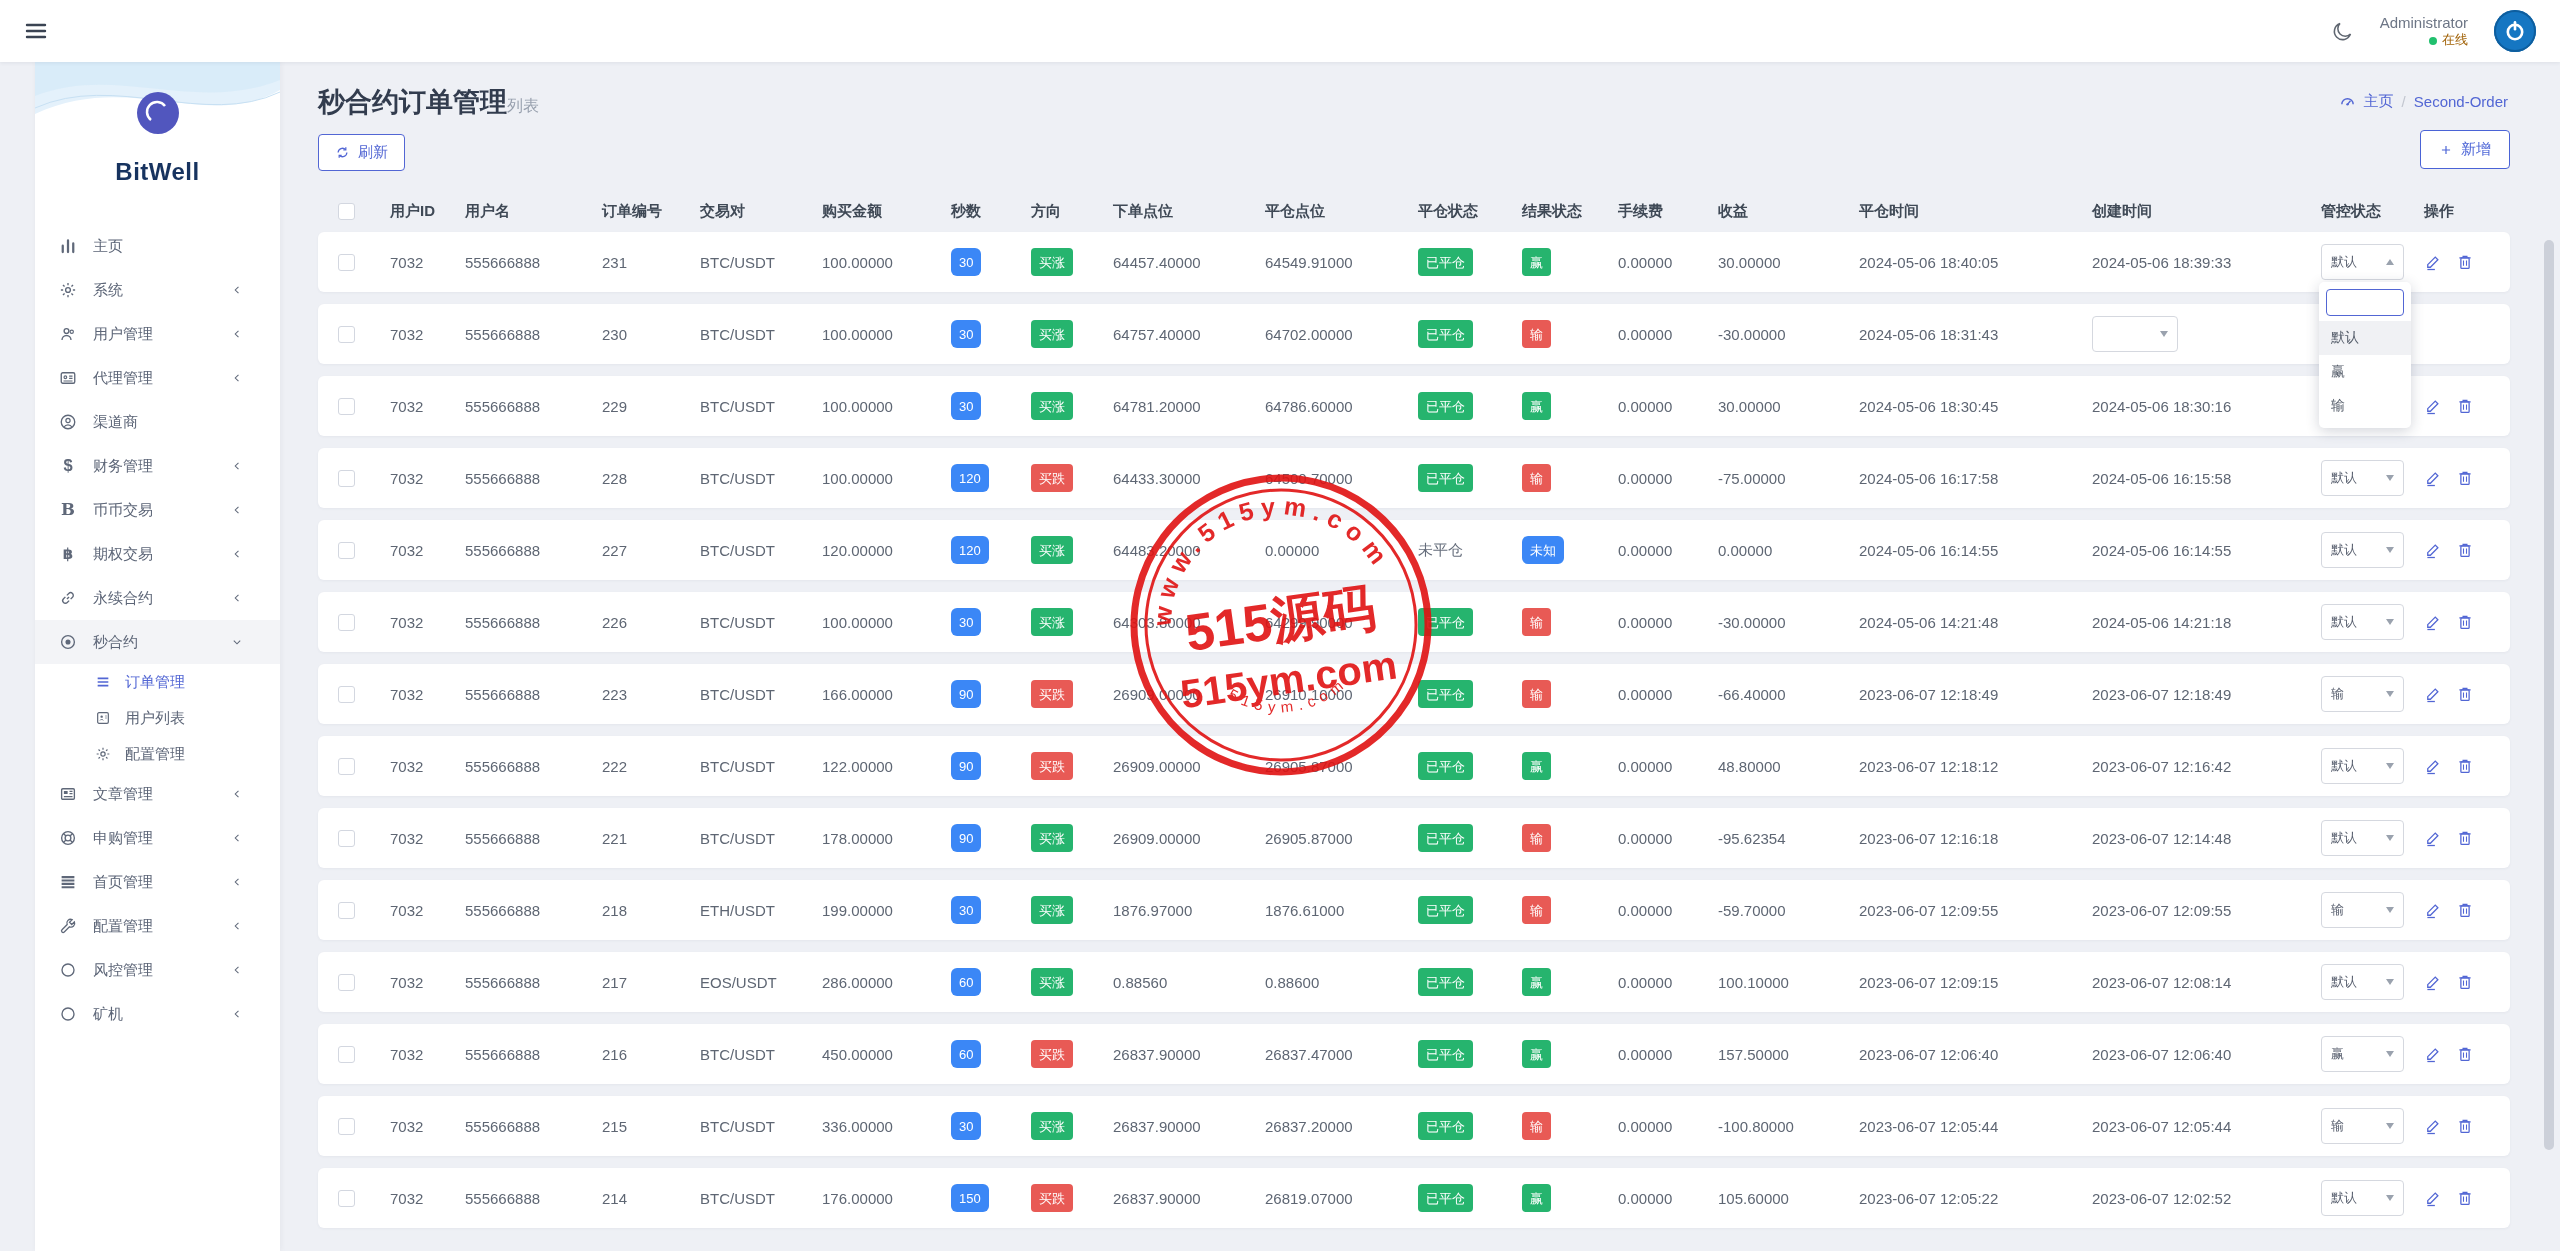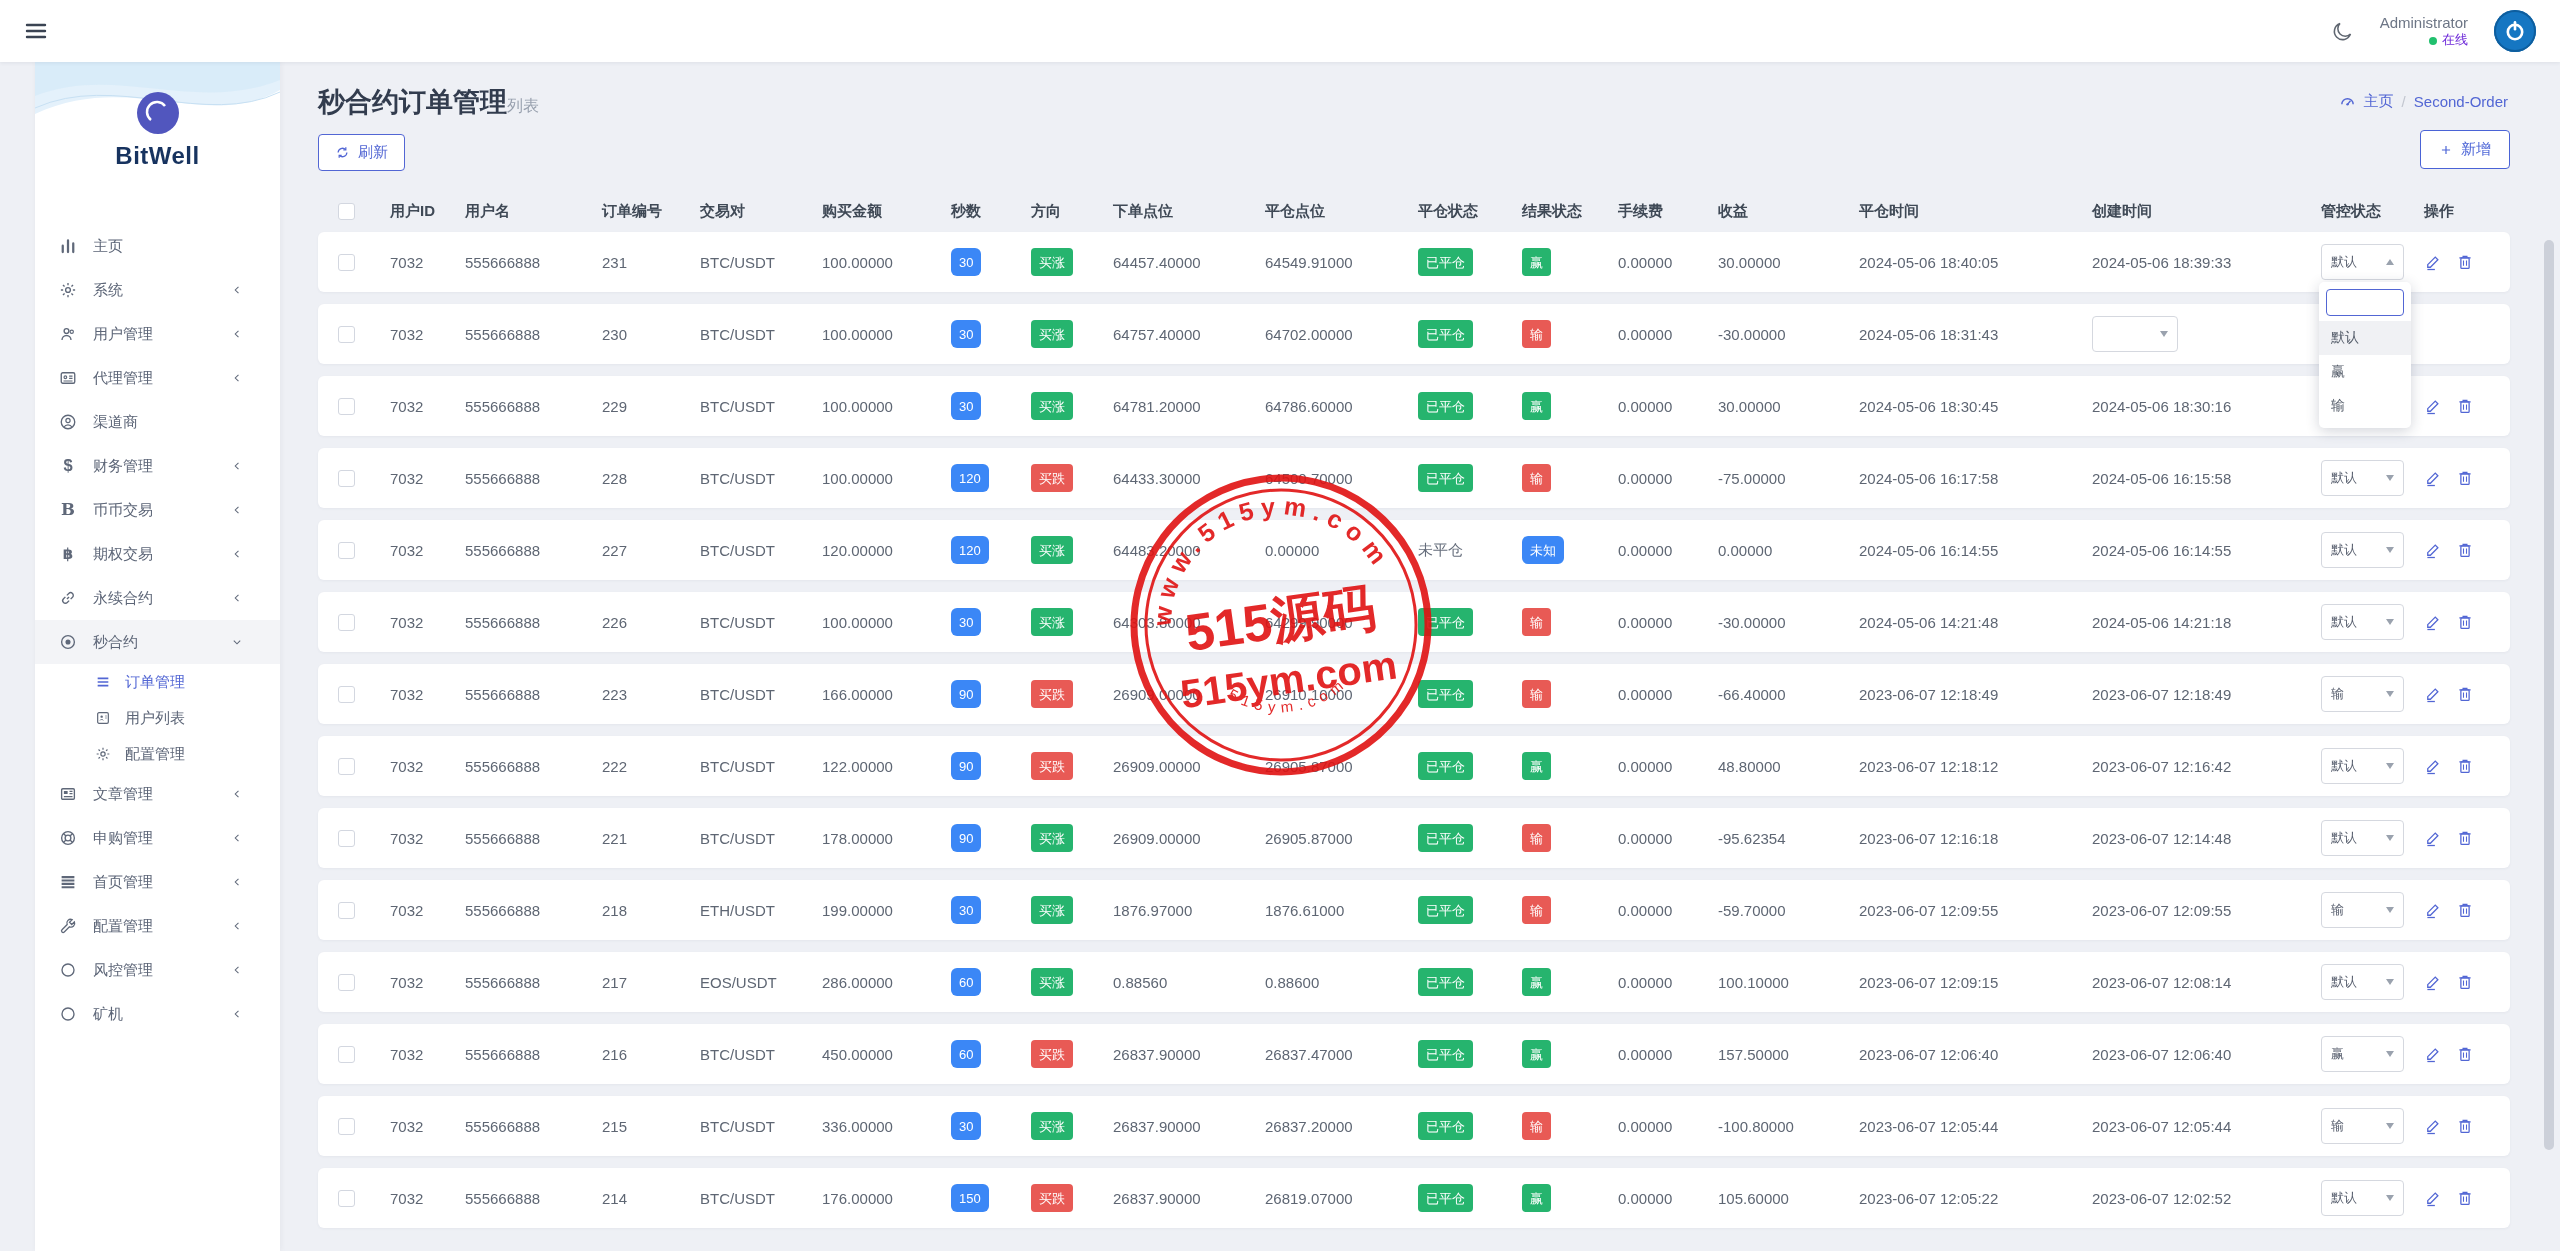--- a/index.html
+++ b/index.html
@@ -16,35 +16,35 @@
 
   
   .topbar{position:absolute;top:0;left:0;right:0;height:62px;background:#fff;z-index:40;
           box-shadow:0 1px 4px rgba(30,40,60,.08);display:flex;align-items:center;
           justify-content:space-between;padding:16px 24px}
   .hamburger{color:#3a4352;cursor:pointer;display:flex;align-items:center}
   .tb-right{display:flex;align-items:center;gap:26px}
   .moon-btn{color:#5f6670;cursor:pointer;display:flex;align-items:center}
   .user-block{text-align:right;line-height:1.3;cursor:pointer}
   .user-name{font-size:15px;color:#6d7686}
-  .user-status{font-size:13px;color:#6d28d9;display:flex;align-items:center;justify-content:flex-end;gap:5px}
+  .user-status{font-size:13px;color:#a16207;display:flex;align-items:center;justify-content:flex-end;gap:5px}
   .dot{width:8px;height:8px;border-radius:50%;background:var(--online);display:inline-block}
   .avatar{width:42px;height:42px;border-radius:50%;background:var(--avatar);display:flex;
           align-items:center;justify-content:center;color:#fff;cursor:pointer;
           box-shadow:0 0 0 2px #0e5e9e inset}
 
   
   .sidebar{position:absolute;left:35px;top:62px;bottom:0;width:245px;background:#fff;z-index:20;
            box-shadow:1px 0 6px rgba(30,40,60,.05)}
   .logo-head{position:relative;height:150px;overflow:hidden}
   .logo-waves{position:absolute;inset:0;width:100%;height:100%}
   .brand-wrap{position:relative;text-align:center;padding-top:30px}
   .brand-circle{width:42px;height:42px;border-radius:50%;background:#5156be;display:inline-flex;
                 align-items:center;justify-content:center}
-  .brand-name{margin-top:8px;font-size:24px;font-weight:bold;color:#17335f;letter-spacing:.5px}
+  .brand-name{margin-top:24px;font-size:24px;font-weight:bold;color:#17335f;letter-spacing:.5px}
   .menu{position:absolute;top:162px;left:0;right:0}
   .side-item{height:44px;display:flex;align-items:center;padding:0 20px 0 24px;color:#5c6577;
              font-size:15px;cursor:pointer}
   .side-item .ic{color:#5f6879;margin-right:16px}
   .side-item.active-parent{background:#f3f4f7}
   .side-label{flex:1}
   .chev{color:#8a92a0}
   .sub-item{height:36px;display:flex;align-items:center;padding-left:60px;color:#5c6577;
             font-size:15px;cursor:pointer}
   .sub-item .ic{color:#5f6879;margin-right:14px}

